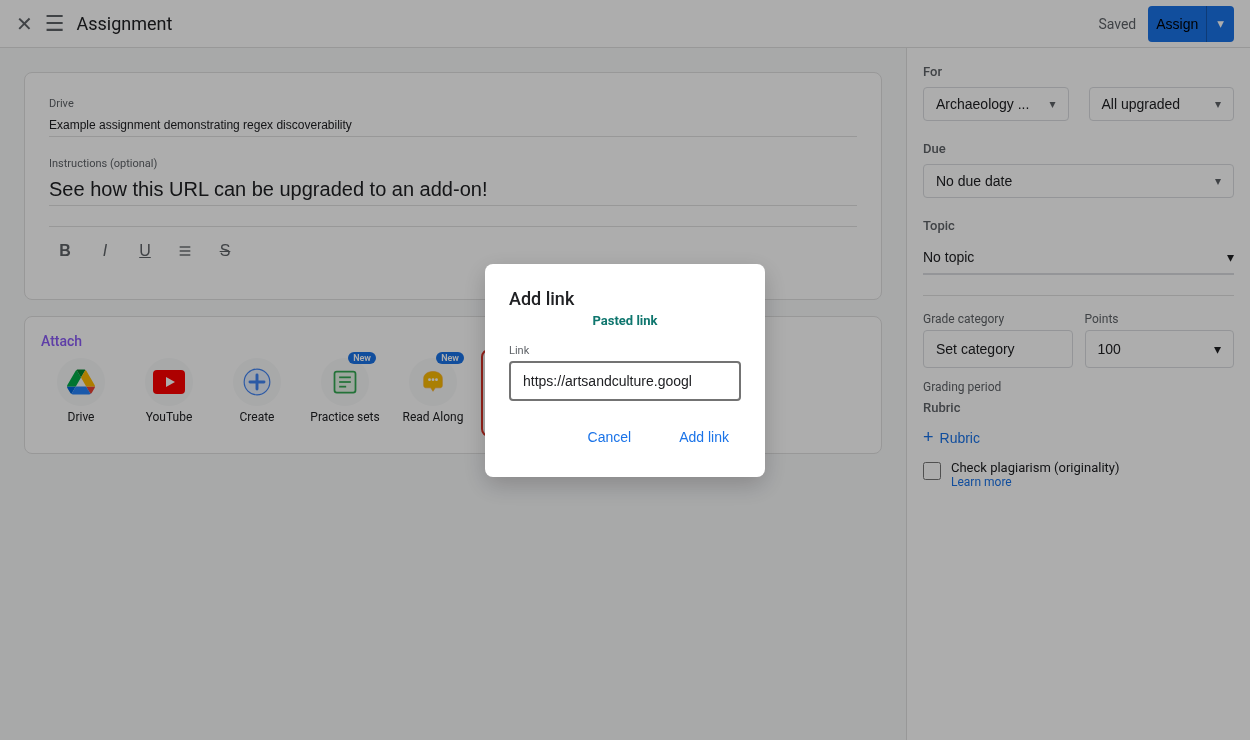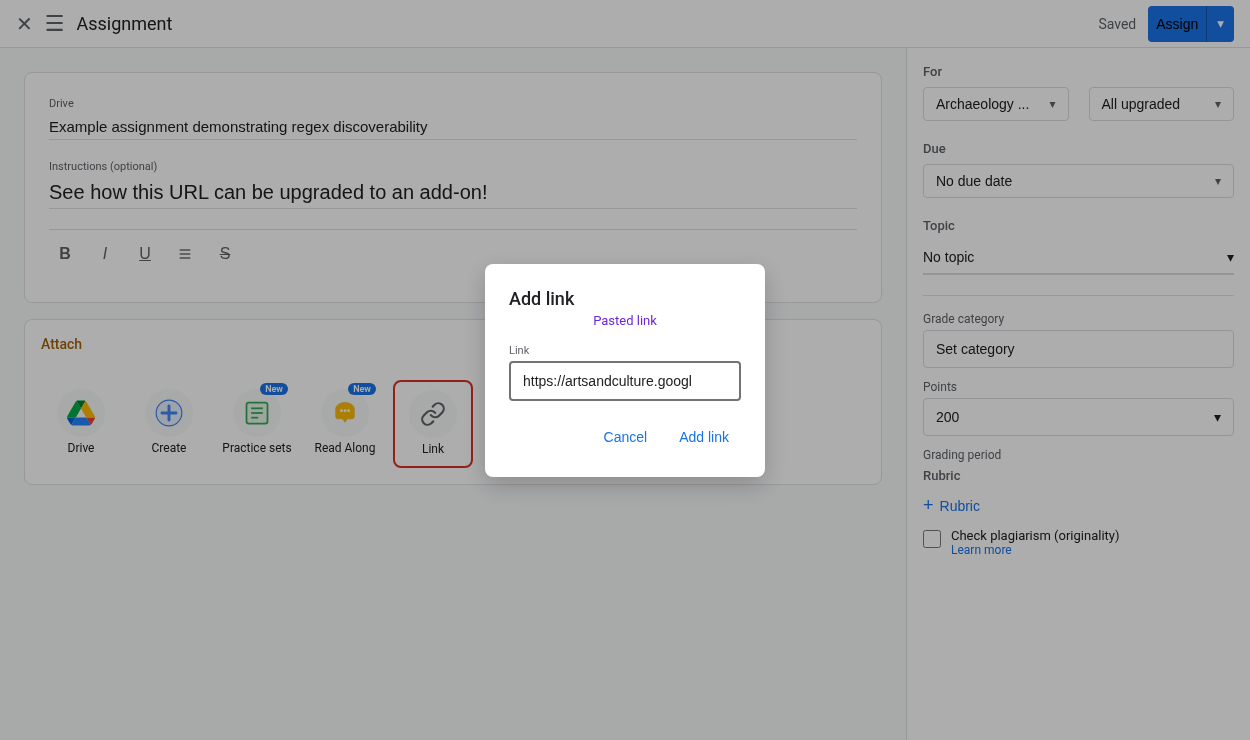--- a/index.html
+++ b/index.html
@@ -35,41 +35,41 @@
 
     
     .assignment-card {
       background: #fff; border-radius: 8px; border: 1px solid #e0e0e0;
       padding: 24px; margin-bottom: 16px;
     }
     .field-group { margin-bottom: 20px; }
     .field-label { font-size: 11px; color: #5f6368; margin-bottom: 4px; }
     .field-input {
       width: 100%; border: none; border-bottom: 1px solid #e0e0e0;
-      padding: 4px 0; font-size: 15px; color: #202124; outline: none;
+      padding: 4px 0; font-size: 12px; color: #202124; outline: none;
       background: transparent;
     }
     .field-input-sm { font-size: 20px; }
 
     
     .formatting-toolbar {
       display: flex; gap: 8px; padding: 8px 0; border-top: 1px solid #e0e0e0;
     }
     .fmt-btn {
       background: none; border: none; cursor: pointer; color: #5f6368;
       font-size: 16px; width: 32px; height: 32px; display: flex; align-items: center;
       justify-content: center; border-radius: 4px;
     }
 
     
     .attach-card {
       background: #fff; border-radius: 8px; border: 1px solid #e0e0e0;
       padding: 16px; position: relative;
     }
-    .attach-title { font-size: 14px; color: #a16207; margin-bottom: 28px; font-weight: 500; }
+    .attach-title { font-size: 14px; color: #8b5cf6; margin-bottom: 0; font-weight: 500; }
     .attach-item {
       display: flex; flex-direction: column; align-items: center;
       width: 80px; cursor: pointer; padding: 8px 4px; border-radius: 8px;
       border: 1px solid transparent; position: relative;
     }
     .attach-item.highlighted {
       border: 2px solid #d93025; background: #fff;
     }
     .attach-icon-circle {
       width: 48px; height: 48px; border-radius: 50%; display: flex;
@@ -105,21 +105,21 @@
       background: #fff; border: none; border-bottom: 2px solid #dadce0;
       padding: 8px 0; font-size: 14px; color: #202124; cursor: pointer;
       display: flex; align-items: center; width: 100%;
     }
     .topic-dropdown .chevron { margin-left: auto; }
 
     .grading-header { display: flex; align-items: center; justify-content: space-between; margin-bottom: 12px; }
     .grading-title { font-size: 16px; font-weight: 500; color: #202124; }
     .gear-btn { background: none; border: none; cursor: pointer; color: #5f6368; font-size: 18px; }
 
-    .grade-row { display: flex; gap: 12px; margin-bottom: 12px; flex-direction: column; }
+    .grade-row { display: flex; gap: 12px; margin-bottom: 12px; }
     .grade-col { flex: 1; }
     .grade-col-label { font-size: 12px; color: #5f6368; margin-bottom: 4px; }
     .grade-dropdown {
       border: 1px solid #dadce0; border-radius: 4px; padding: 10px 12px;
       font-size: 14px; color: #202124; cursor: pointer; display: flex;
       align-items: center; background: #fff; width: 100%;
     }
 
     .grading-period-btn {
       border: 1px solid #dadce0; border-radius: 4px; padding: 10px;
@@ -141,31 +141,31 @@
     .overlay {
       position: fixed; top: 0; left: 0; width: 100%; height: 100%;
       background: rgba(0,0,0,0.32); z-index: 100;
       display: flex; align-items: center; justify-content: center;
     }
     .modal {
       background: #fff; border-radius: 8px; padding: 24px;
       width: 280px; box-shadow: 0 8px 24px rgba(0,0,0,0.2);
     }
     .modal-title { font-size: 18px; font-weight: 500; color: #202124; margin-bottom: 4px; }
-    .modal-subtitle { font-size: 13px; color: #6d28d9; font-weight: 400; margin-bottom: 16px; text-align: center; }
+    .modal-subtitle { font-size: 13px; color: #0f766e; font-weight: 700; margin-bottom: 16px; text-align: center; }
     .modal-field-label { font-size: 11px; color: #5f6368; margin-bottom: 4px; }
     .modal-input-wrapper {
       border: 2px solid #737373; border-radius: 4px; padding: 10px 12px;
       margin-bottom: 20px;
     }
     .modal-input {
       border: none; outline: none; width: 100%; font-size: 14px; color: #202124;
       background: transparent;
     }
-    .modal-actions { display: flex; justify-content: flex-end; gap: 8px; }
+    .modal-actions { display: flex; justify-content: flex-end; gap: 24px; }
     .modal-cancel-btn {
       background: none; border: none; color: #1a73e8; font-size: 14px;
       font-weight: 500; cursor: pointer; padding: 8px 12px; border-radius: 4px;
     }
     .modal-add-btn {
       background: none; border: none; color: #1a73e8; font-size: 14px;
       font-weight: 500; cursor: pointer; padding: 8px 12px; border-radius: 4px;
     }
 
     .close-btn { background: none; border: none; cursor: pointer; color: #5f6368; font-size: 20px; }
@@ -229,20 +229,29 @@
               <path d="M43.65 25L29.9 1.2C28.55 2 27.4 3.1 26.6 4.5L1.2 48.5C.4 49.9 0 51.45 0 53h27.5z" fill="#00ac47"></path>
               <path d="M73.55 76.8c1.35-.8 2.5-1.9 3.3-3.3l1.6-2.75 7.65-13.25c.8-1.4 1.2-2.95 1.2-4.5H59.8l5.4 9.9z" fill="#ea4335"></path>
               <path d="M43.65 25L57.4 1.2C56.05.4 54.5 0 52.9 0H34.4c-1.6 0-3.15.45-4.5 1.2z" fill="#00832d"></path>
               <path d="M59.8 53H27.5L13.75 76.8c1.35.8 2.9 1.2 4.5 1.2h50.8c1.6 0 3.15-.45 4.5-1.2z" fill="#2684fc"></path>
               <path d="M73.4 26.5L60.7 4.5C59.9 3.1 58.75 2 57.4 1.2L43.65 25 59.8 53h27.45c0-1.55-.4-3.1-1.2-4.5z" fill="#ffba00"></path>
             </svg>
           </div>
           <span class="attach-label">Drive</span>
         </div>
 
+        <div class="attach-item">
+          <div class="attach-icon-circle" style="background:#f8f9fa;">
+            <svg width="32" height="24" viewBox="0 0 32 24" fill="none" xmlns="http://www.w3.org/2000/svg">
+              <rect width="32" height="24" rx="4" fill="#FF0000"></rect>
+              <polygon points="13,7 13,17 22,12" fill="white"></polygon>
+            </svg>
+          </div>
+          <span class="attach-label">YouTube</span>
+        </div>
 
         <div class="attach-item">
           <div class="attach-icon-circle" style="background:#f8f9fa;">
             <svg width="28" height="28" viewBox="0 0 24 24" fill="none" xmlns="http://www.w3.org/2000/svg">
               <circle cx="12" cy="12" r="11" fill="#e8f0fe" stroke="#4285f4" stroke-width="1"></circle>
               <line x1="12" y1="6" x2="12" y2="18" stroke="#4285f4" stroke-width="2.5" stroke-linecap="round"></line>
               <line x1="6" y1="12" x2="18" y2="12" stroke="#4285f4" stroke-width="2.5" stroke-linecap="round"></line>
             </svg>
           </div>
           <span class="attach-label">Create</span>
@@ -329,21 +338,21 @@
       <div class="grade-row">
         <div class="grade-col">
           <div class="grade-col-label">Grade category</div>
           <button class="grade-dropdown">
             <span>Set category</span>
           </button>
         </div>
         <div class="grade-col">
           <div class="grade-col-label">Points</div>
           <button class="grade-dropdown" style="justify-content:space-between;">
-            <span>200</span>
+            <span>100</span>
             <span>▾</span>
           </button>
         </div>
       </div>
 
       <div class="grade-col-label" style="margin-bottom:6px;">Grading period</div>
 
       <div class="rubric-label">Rubric</div>
       <button class="add-rubric-btn">
         <span style="font-size:18px;">+</span>

